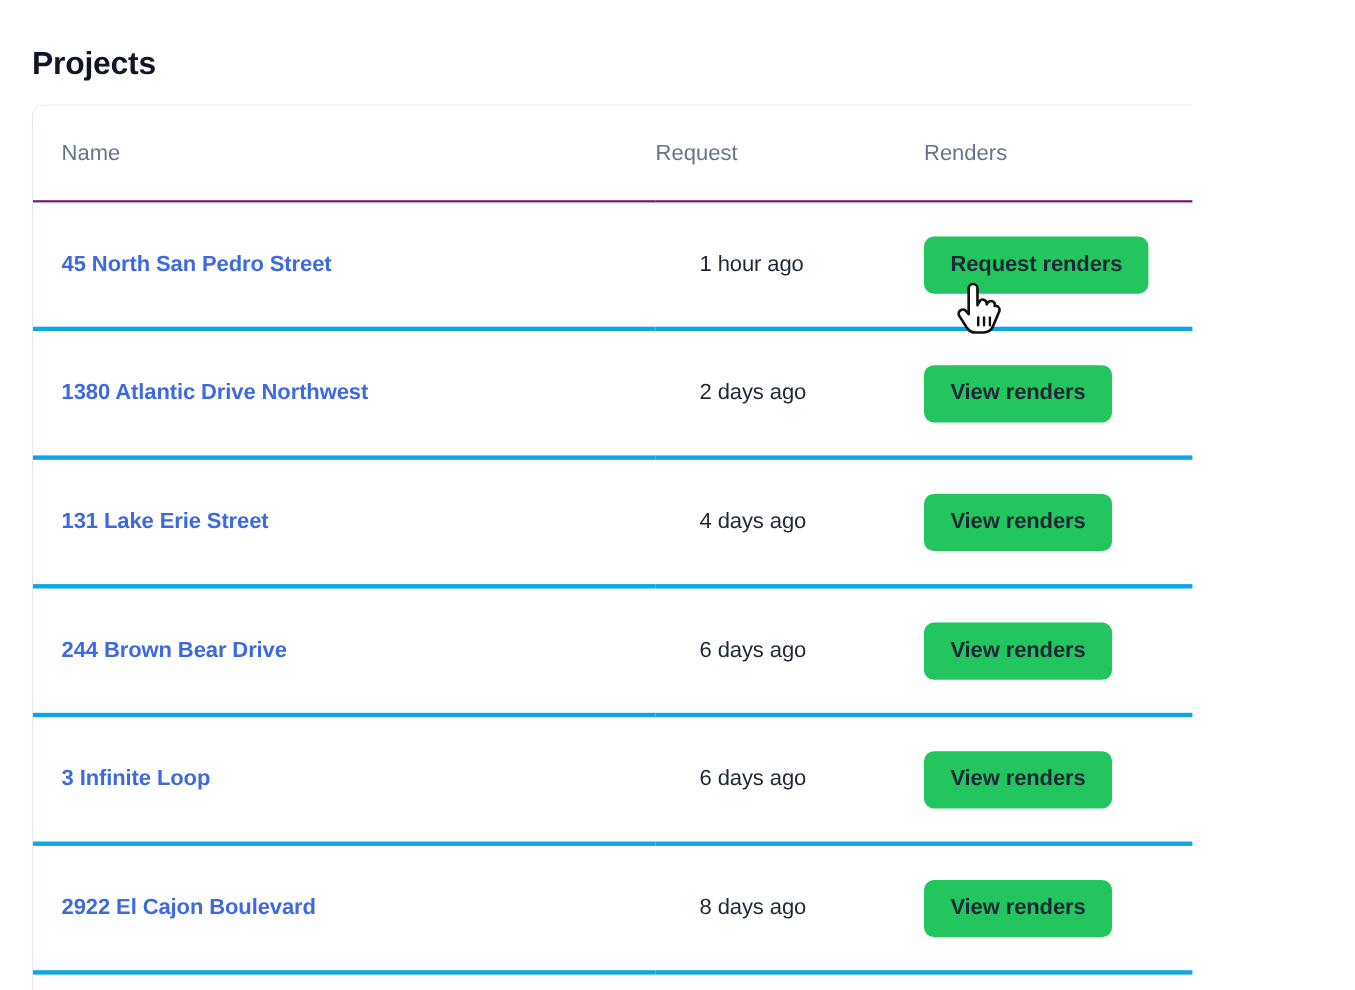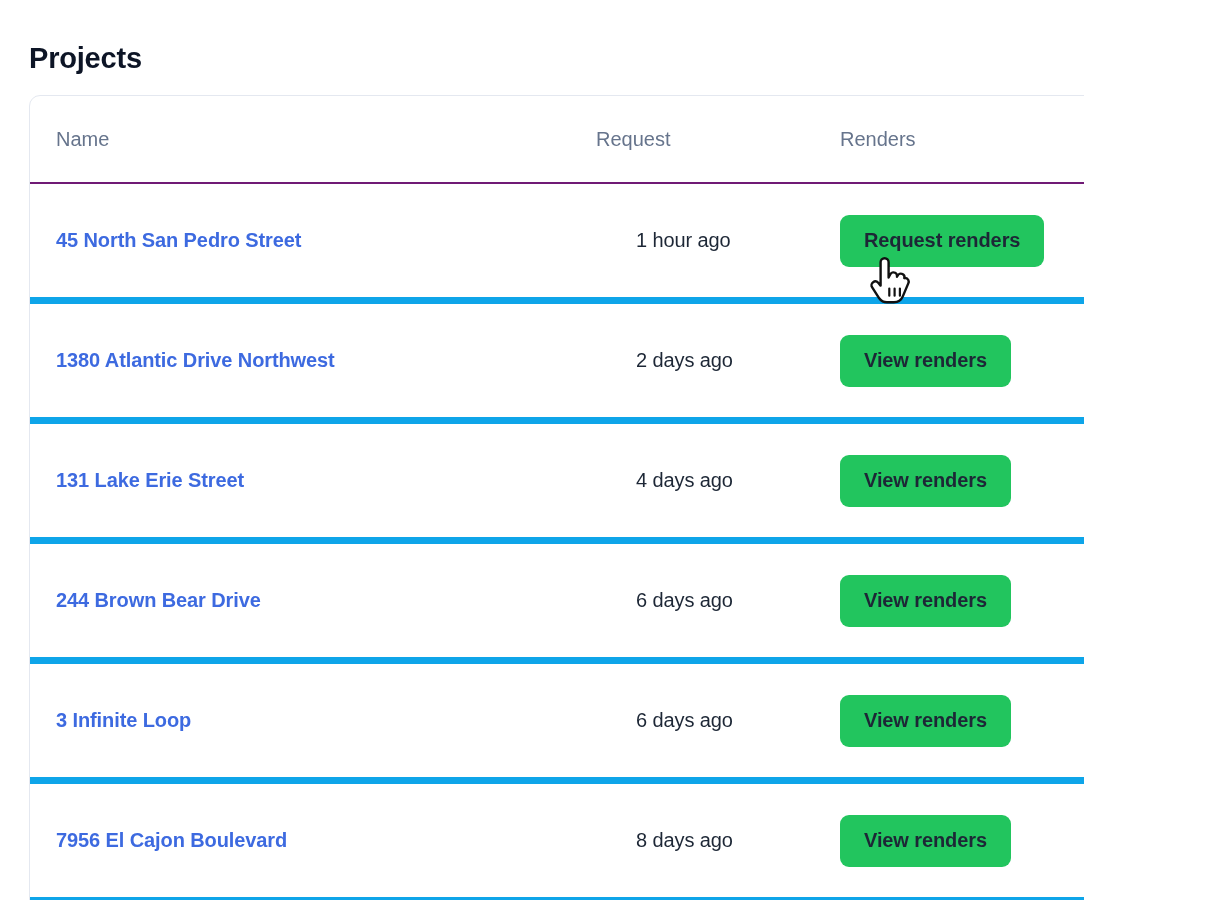--- a/index.html
+++ b/index.html
@@ -74,21 +74,21 @@
     white-space: nowrap;
   }
   .table thead th.th-created { padding-left: 0; }
   .table thead th.th-renders { padding-left: 0; }
 
   
   .table tbody td {
     height: 113px;
     padding: 0 0 0 26px;
     vertical-align: middle;
-    border-bottom: 7px solid #0ea5e9;
+    border-bottom: 4px solid #0ea5e9;
     font-size: 20px;
     color: #1d2736;
     white-space: nowrap;
   }
   .table tbody td.td-created { padding-left: 0; }
   .table tbody td.td-renders { padding-left: 0; }
   .table tbody tr:last-child td { border-bottom: 2px solid #e7eaf1; }
 
   .project-link {
     color: #3d6ae0;
@@ -215,21 +215,21 @@
           <td class="td-created">
             <span class="created-text">6 days ago</span>
           </td>
           <td class="td-renders">
             <button class="render-btn">View renders</button>
           </td>
         </tr>
 
         <tr>
           <td class="td-name">
-            <a class="project-link" href="#">7956 El Cajon Boulevard</a>
+            <a class="project-link" href="#">2922 El Cajon Boulevard</a>
           </td>
           <td class="td-created">
             <span class="created-text">8 days ago</span>
           </td>
           <td class="td-renders">
             <button class="render-btn">View renders</button>
           </td>
         </tr>
 
         <tr class="partial">

